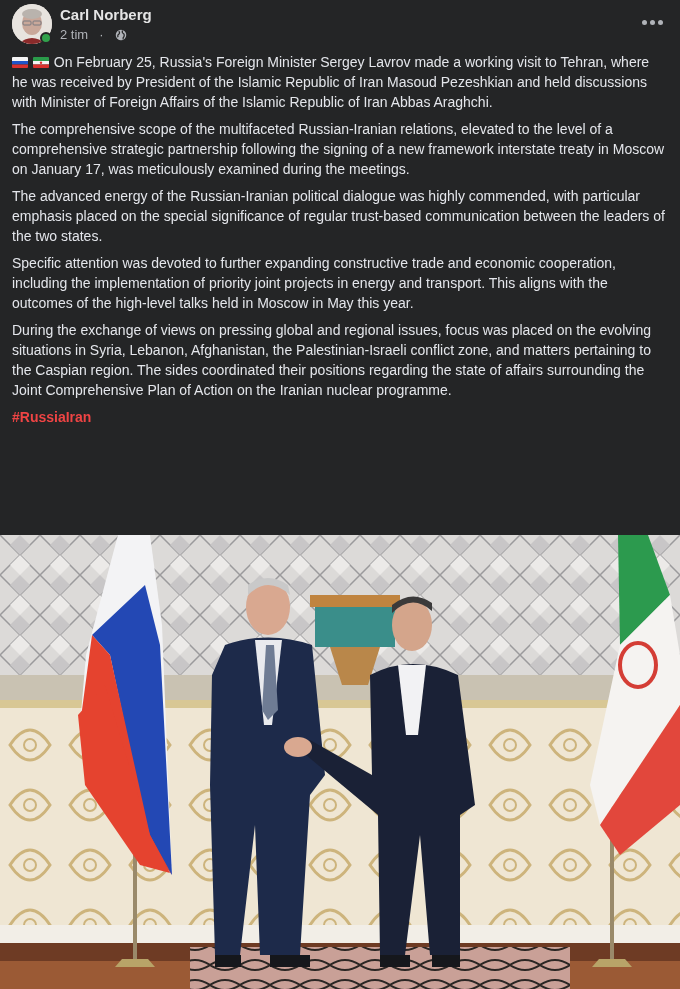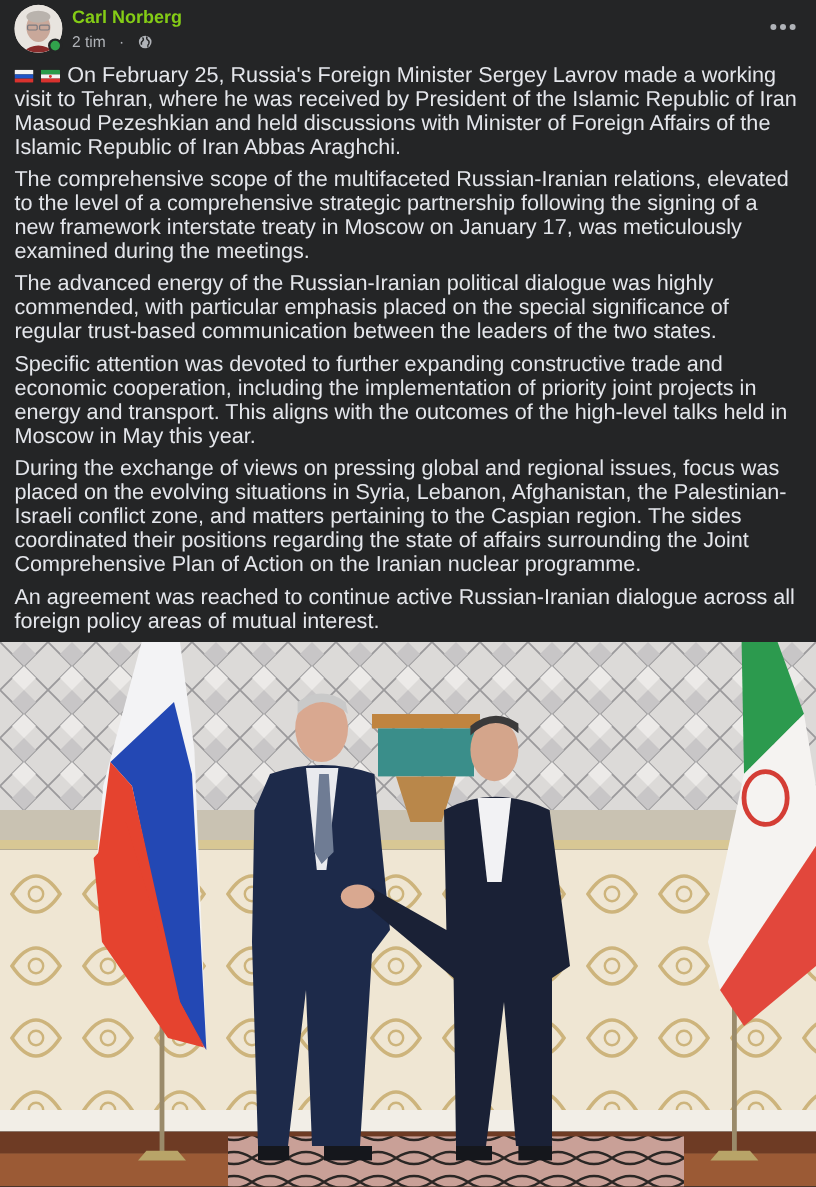--- a/index.html
+++ b/index.html
@@ -3,28 +3,28 @@
 <meta charset="utf-8">
 <style>
   * { box-sizing: border-box; margin: 0; padding: 0; }
   html, body { width: 680px; height: 989px; background: #242526; overflow: hidden; }
   body { font-family: "Liberation Sans", "DejaVu Sans", sans-serif; color: #e4e6eb; position: relative; }
 
   .post-header { position: absolute; left: 0; top: 0; width: 680px; height: 50px; }
   .avatar { position: absolute; left: 12px; top: 4px; width: 40px; height: 40px; border-radius: 50%; overflow: hidden; background: #d9d4cf; }
   .avatar svg { width: 40px; height: 40px; display: block; }
   .online-dot { position: absolute; left: 40px; top: 32px; width: 12px; height: 12px; border-radius: 50%; background: #31a24c; border: 2px solid #242526; }
-  .author-name { position: absolute; left: 60px; top: 6px; font-size: 15px; font-weight: bold; color: #84cc16; cursor: pointer; }
+  .author-name { position: absolute; left: 60px; top: 6px; font-size: 15px; font-weight: bold; color: #e5e5e5; cursor: pointer; }
   .post-meta { position: absolute; left: 60px; top: 27px; font-size: 13px; color: #b0b3b8; display: flex; align-items: center; gap: 10px; }
   .post-meta .dot { margin: 0 1px; }
   .globe-icon { width: 12px; height: 12px; display: inline-block; }
   .more-button { position: absolute; right: 14px; top: 10px; width: 28px; height: 24px; display: flex; align-items: center; justify-content: center; gap: 3px; cursor: pointer; }
   .more-button span { width: 5px; height: 5px; border-radius: 50%; background: #b0b3b8; display: block; }
 
-  .post-body { position: absolute; left: 12px; top: 52px; width: 656px; font-size: 18px; line-height: 20px; color: #e4e6eb; }
+  .post-body { position: absolute; left: 12px; top: 52px; width: 656px; font-size: 14px; line-height: 20px; color: #e4e6eb; }
   .post-body p { margin-bottom: 7px; }
   .flag { display: inline-block; width: 16px; height: 11px; vertical-align: -1px; margin-right: 1px; border-radius: 1px; overflow: hidden; }
   .flag svg { width: 16px; height: 11px; display: block; }
   .hashtag { color: #ef4444; font-weight: bold; cursor: pointer; text-decoration: none; display: inline-block; margin-top: 0px; }
 
   .post-photo { position: absolute; left: 0; top: 535px; width: 680px; height: 454px; overflow: hidden; cursor: pointer; }
   .post-photo svg { width: 680px; height: 454px; display: block; }
 </style>
 </head>
 <body>
@@ -75,21 +75,20 @@
           <rect y="7.5" width="16" height="3.5" fill="#d9322e"></rect>
           <circle cx="8" cy="5.7" r="1.2" fill="#d9322e"></circle>
         </svg>
     </span>
     <span>On February 25, Russia's Foreign Minister Sergey Lavrov made a working visit to Tehran, where he was received by President of the Islamic Republic of Iran Masoud Pezeshkian and held discussions with Minister of Foreign Affairs of the Islamic Republic of Iran Abbas Araghchi.</span>
   </p>
   <p>The comprehensive scope of the multifaceted Russian-Iranian relations, elevated to the level of a comprehensive strategic partnership following the signing of a new framework interstate treaty in Moscow on January 17, was meticulously examined during the meetings.</p>
   <p>The advanced energy of the Russian-Iranian political dialogue was highly commended, with particular emphasis placed on the special significance of regular trust-based communication between the leaders of the two states.</p>
   <p>Specific attention was devoted to further expanding constructive trade and economic cooperation, including the implementation of priority joint projects in energy and transport. This aligns with the outcomes of the high-level talks held in Moscow in May this year.</p>
   <p>During the exchange of views on pressing global and regional issues, focus was placed on the evolving situations in Syria, Lebanon, Afghanistan, the Palestinian-Israeli conflict zone, and matters pertaining to the Caspian region. The sides coordinated their positions regarding the state of affairs surrounding the Joint Comprehensive Plan of Action on the Iranian nuclear programme.</p>
-  <p>An agreement was reached to continue active Russian-Iranian dialogue across all foreign policy areas of mutual interest.</p>
   <a class="hashtag">#RussiaIran</a>
 </div>
 
 <div class="post-photo">
   <svg viewBox="0 0 680 454" preserveAspectRatio="none">
     <defs>
       <pattern id="mirror" width="40" height="40" patternUnits="userSpaceOnUse">
         <rect width="40" height="40" fill="#dcdad8"></rect>
         <path d="M0 0 L20 20 L0 40 M40 0 L20 20 L40 40" stroke="#9b9a9c" stroke-width="1.5" fill="none"></path>
         <path d="M20 0 L30 10 L20 20 L10 10 Z" fill="#c8c6c7"></path>

